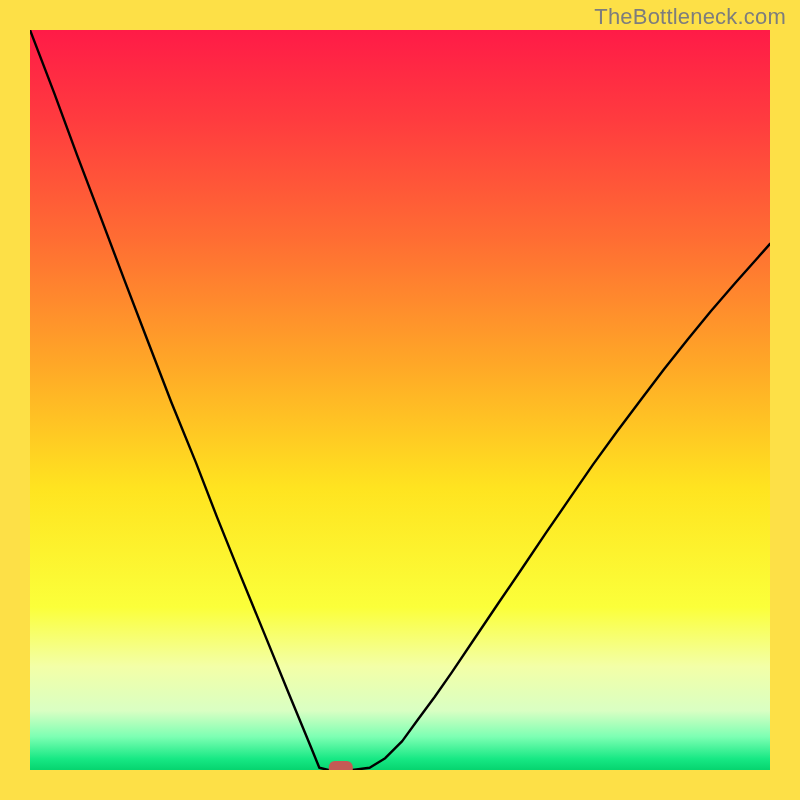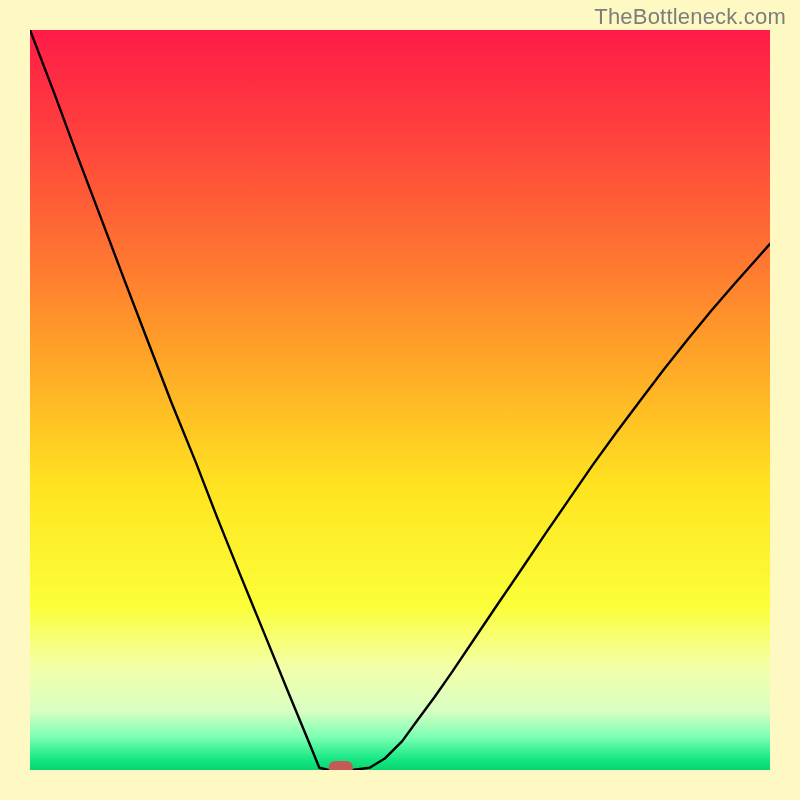--- a/index.html
+++ b/index.html
@@ -10,21 +10,21 @@
     overflow: hidden;
     background: #000;
     font-family: Arial, Helvetica, sans-serif;
   }
   .frame {
     position: absolute;
     left: 0;
     top: 0;
     width: 800px;
     height: 800px;
-    background: #fef9c3;
+    background: #fde047;
   }
   .plot {
     position: absolute;
     left: 30px;
     top: 30px;
     width: 740px;
     height: 740px;
   }
   .watermark {
     position: absolute;

